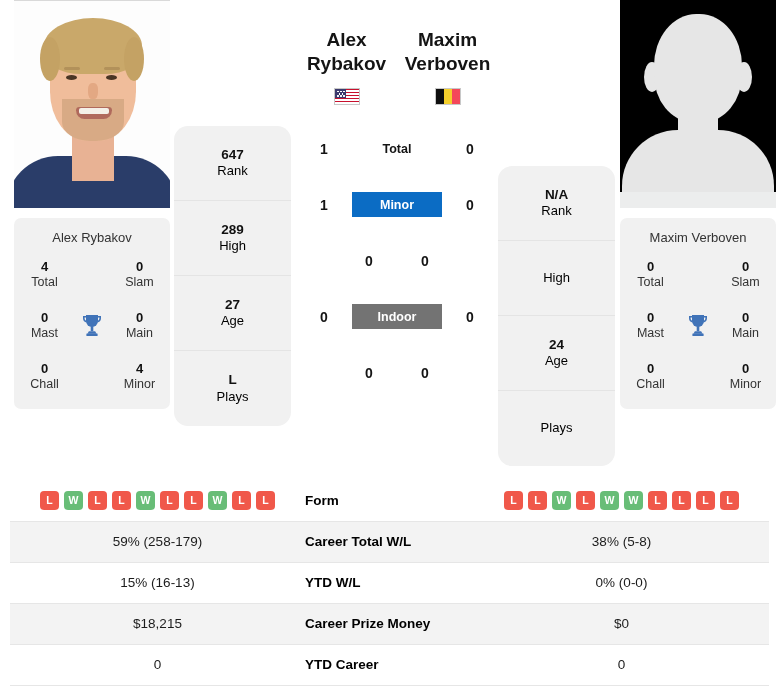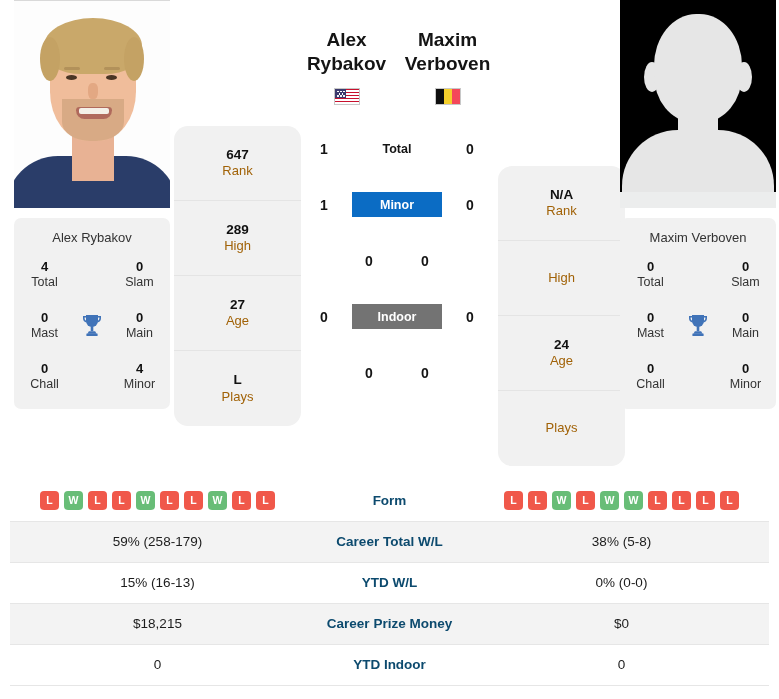--- a/index.html
+++ b/index.html
@@ -105,36 +105,36 @@
     row-gap: 19px;
     align-items: center;
   }
   .stat-cell { text-align: center; }
   .stat-val { font-size: 13px; font-weight: bold; color: #111; line-height: 1.25; }
   .stat-lbl { font-size: 12.5px; color: #333; line-height: 1.25; }
   .trophy-cell { display: flex; align-items: center; justify-content: center; }
 
   
   .mid-card {
-    width: 127px;
+    width: 117px;
     background: #f1f1f1;
     border-radius: 14px;
     overflow: hidden;
   }
   .mid-card.left-mid { margin-top: 126px; }
   .mid-card.right-mid { margin-top: 166px; }
   .mid-row {
     height: 75px;
     display: flex; flex-direction: column;
     align-items: center; justify-content: center;
     border-bottom: 1px solid #e4e4e4;
   }
   .mid-row:last-child { border-bottom: none; }
   .mid-val { font-size: 13.5px; font-weight: bold; color: #111; line-height: 1.3; }
-  .mid-lbl { font-size: 13px; color: #a16207; line-height: 1.3; }
+  .mid-lbl { font-size: 13px; color: #000000; line-height: 1.3; }
 
   
   .center-inner { padding-top: 28px; }
   .pname {
     text-align: center;
     font-size: 19px; font-weight: bold; color: #141414;
     line-height: 1.25;
   }
   .flag-row { display: flex; justify-content: center; margin-top: 12px; }
   .flag { width: 26px; height: 17px; border: 1px solid #c8c8c8; position: relative; overflow: hidden; }
@@ -181,21 +181,21 @@
   .cmp-table {
     margin-top: 14px;
     width: 759px; margin-left: 10px;
     border-collapse: collapse;
     table-layout: fixed;
   }
   .cmp-table tr { border-bottom: 1px solid #e6e6e6; }
   .cmp-table tr.alt { background: #f3f3f3; }
   .cmp-table td { padding: 0; height: 41px; vertical-align: middle; }
   .td-side { width: 295px; text-align: center; font-size: 13.5px; color: #1c1c1c; }
-  .td-mid  { text-align: center; font-size: 13.5px; font-weight: bold; color: #0c4a6e; }
+  .td-mid  { text-align: left; font-size: 13.5px; font-weight: bold; color: #000000; }
   .form-strip { display: flex; justify-content: center; gap: 5px; }
   .fbadge {
     width: 19px; height: 19px; border-radius: 4px;
     display: flex; align-items: center; justify-content: center;
     font-size: 10.5px; font-weight: bold; color: #ffffff;
   }
   .fbadge.W { background: #68bd77; }
   .fbadge.L { background: #f0584a; }
 </style>
 </head>
@@ -473,19 +473,19 @@
         <td class="td-mid">YTD W/L</td>
         <td class="td-side">0% (0-0)</td>
       </tr>
       <tr class="alt">
         <td class="td-side">$18,215</td>
         <td class="td-mid">Career Prize Money</td>
         <td class="td-side">$0</td>
       </tr>
       <tr>
         <td class="td-side">0</td>
-        <td class="td-mid">YTD Indoor</td>
+        <td class="td-mid">YTD Career</td>
         <td class="td-side">0</td>
       </tr>
     </tbody>
   </table>
 
 </div>
 
 </body></html>

